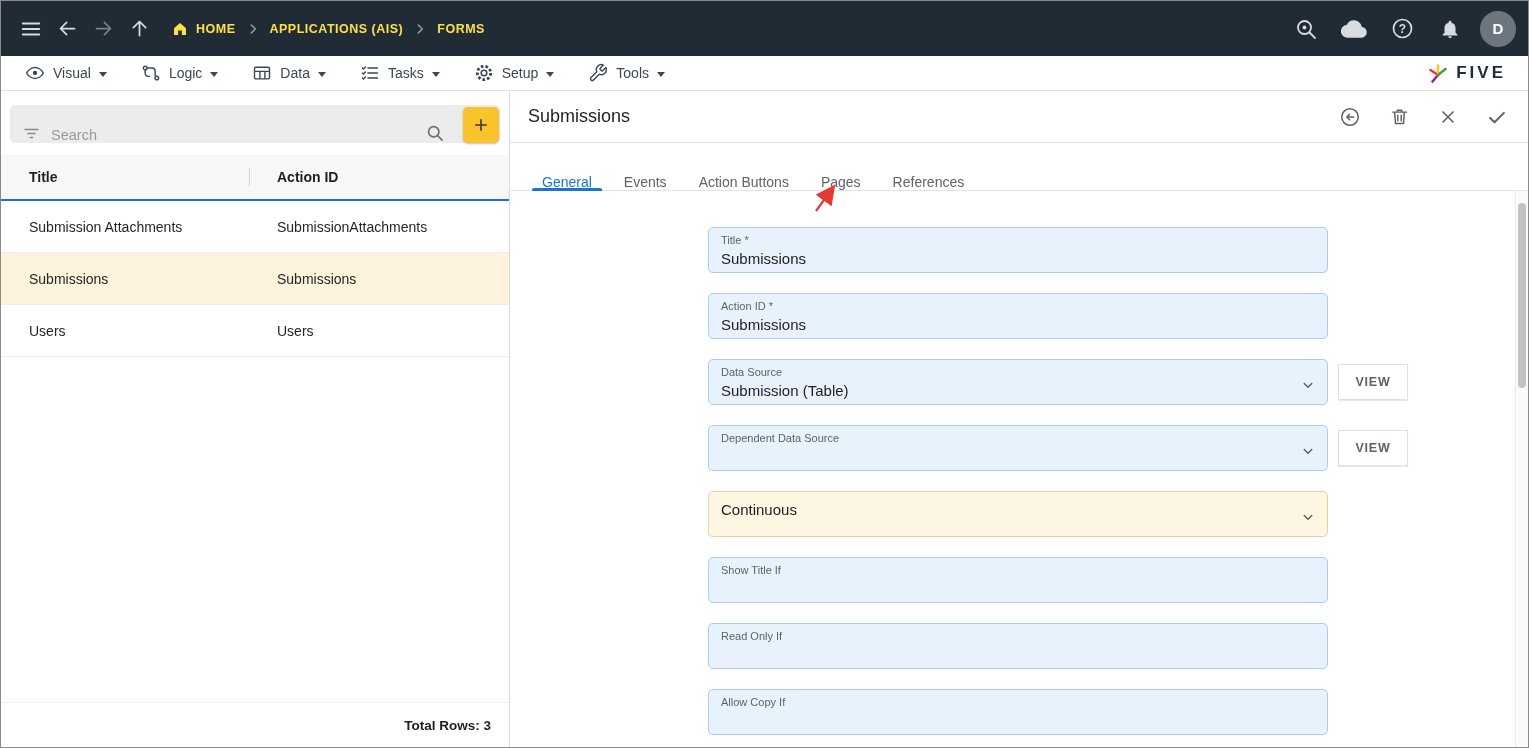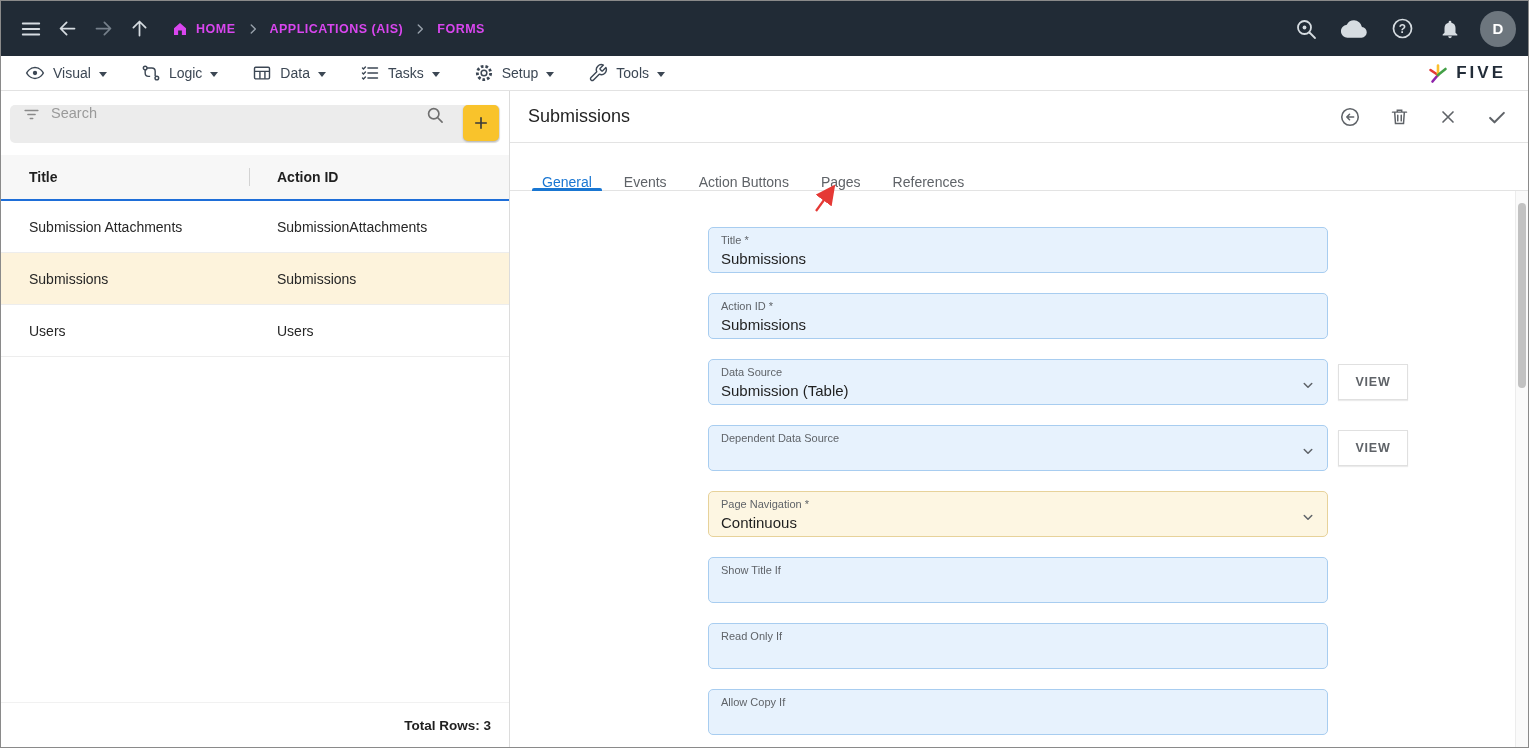--- a/index.html
+++ b/index.html
@@ -9,39 +9,39 @@
     background:#fff; overflow:hidden;
     border:1px solid #8a8a8a;
   }
   svg { display:block; }
 
   
   .topbar { height:55px; background:#212b36; display:flex; align-items:center; padding:0 12px; color:#e8ecef; }
   .icon-btn { width:36px; height:36px; border:none; background:transparent; color:#d6dce1; display:flex; align-items:center; justify-content:center; cursor:pointer; border-radius:50%; }
   .icon-btn.dim { color:#76808b; }
   .breadcrumb { display:flex; align-items:center; margin-left:14px; gap:10px; }
-  .crumb { display:flex; align-items:center; gap:7px; color:#d946ef; font-size:12.5px; font-weight:700; letter-spacing:.5px; text-decoration:none; cursor:pointer; }
+  .crumb { display:flex; align-items:center; gap:7px; color:#fde047; font-size:12.5px; font-weight:700; letter-spacing:.5px; text-decoration:none; cursor:pointer; }
   .crumb-sep { color:#98a1ab; display:flex; }
   .tb-right { margin-left:auto; display:flex; align-items:center; gap:12px; }
   .avatar { width:36px; height:36px; border-radius:50%; background:#6d767e; color:#fff; font-size:15px; font-weight:700; display:flex; align-items:center; justify-content:center; cursor:pointer; }
 
   
   .menubar { height:35px; background:#fff; border-bottom:1px solid #e2e2e2; display:flex; align-items:stretch; padding:0 10px; }
   .menu-item { display:flex; align-items:center; gap:8px; padding:0 20px 0 14px; color:#3c4754; font-size:14px; font-weight:500; cursor:pointer; }
   .caret { width:0; height:0; border-left:4px solid transparent; border-right:4px solid transparent; border-top:5px solid currentColor; margin-top:2px; }
   .logo { margin-left:auto; display:flex; align-items:center; gap:6px; padding-right:12px; cursor:default; }
   .logo-text { font-size:17px; font-weight:700; letter-spacing:3px; color:#222c38; }
 
   
   .content { display:flex; height:657px; }
 
   
   .left-panel { width:509px; border-right:1px solid #dcdcdc; display:flex; flex-direction:column; background:#fff; }
   .search-wrap { padding:14px 9px 12px 9px; }
-  .search-bar { height:38px; background:#ececec; border-radius:5px; display:flex; align-items:flex-start; padding:0 1px 0 12px; gap:10px; }
+  .search-bar { height:38px; background:#ececec; border-radius:5px; display:flex; align-items:flex-end; padding:0 1px 0 12px; gap:10px; }
   .filter-icon { color:#8a8a8a; display:flex; }
   .search-input { flex:1; border:none; background:transparent; outline:none; font-size:14.5px; color:#333; font-family:inherit; }
   .search-input::placeholder { color:#9a9a9a; }
   .mag-icon { color:#6f6f6f; display:flex; margin-right:8px; cursor:pointer; }
   .add-btn { width:36px; height:36px; flex:0 0 36px; background:#f9c32b; border:none; border-radius:5px; display:flex; align-items:center; justify-content:center; color:#3a3a3a; cursor:pointer; box-shadow:0 1px 2px rgba(0,0,0,.25); }
 
   .table-header { display:flex; align-items:center; height:46px; background:#f7f7f7; border-bottom:2px solid #1e6ed8; }
   .th { font-size:14px; font-weight:700; color:#1f1f1f; cursor:pointer; }
   .th-title { width:248px; padding-left:28px; }
   .th-sep { width:1px; height:18px; background:#d3d3d3; }
@@ -404,21 +404,20 @@
                 <svg width="18" height="18" viewBox="0 0 24 24" fill="none" stroke="currentColor" stroke-width="2" stroke-linecap="round" stroke-linejoin="round">
                   <path d="M7 10l5 5 5-5"></path>
                 </svg>
               </span>
           </div>
           <button class="view-btn">VIEW</button>
         </div>
 
         <div class="field-row">
           <div class="field yellow">
-            <span class="flabel">Page Navigation *</span>
             <span class="fvalue">Continuous</span>
             <span class="chev">
                 <svg width="18" height="18" viewBox="0 0 24 24" fill="none" stroke="currentColor" stroke-width="2" stroke-linecap="round" stroke-linejoin="round">
                   <path d="M7 10l5 5 5-5"></path>
                 </svg>
               </span>
           </div>
         </div>
 
         <div class="field-row">

